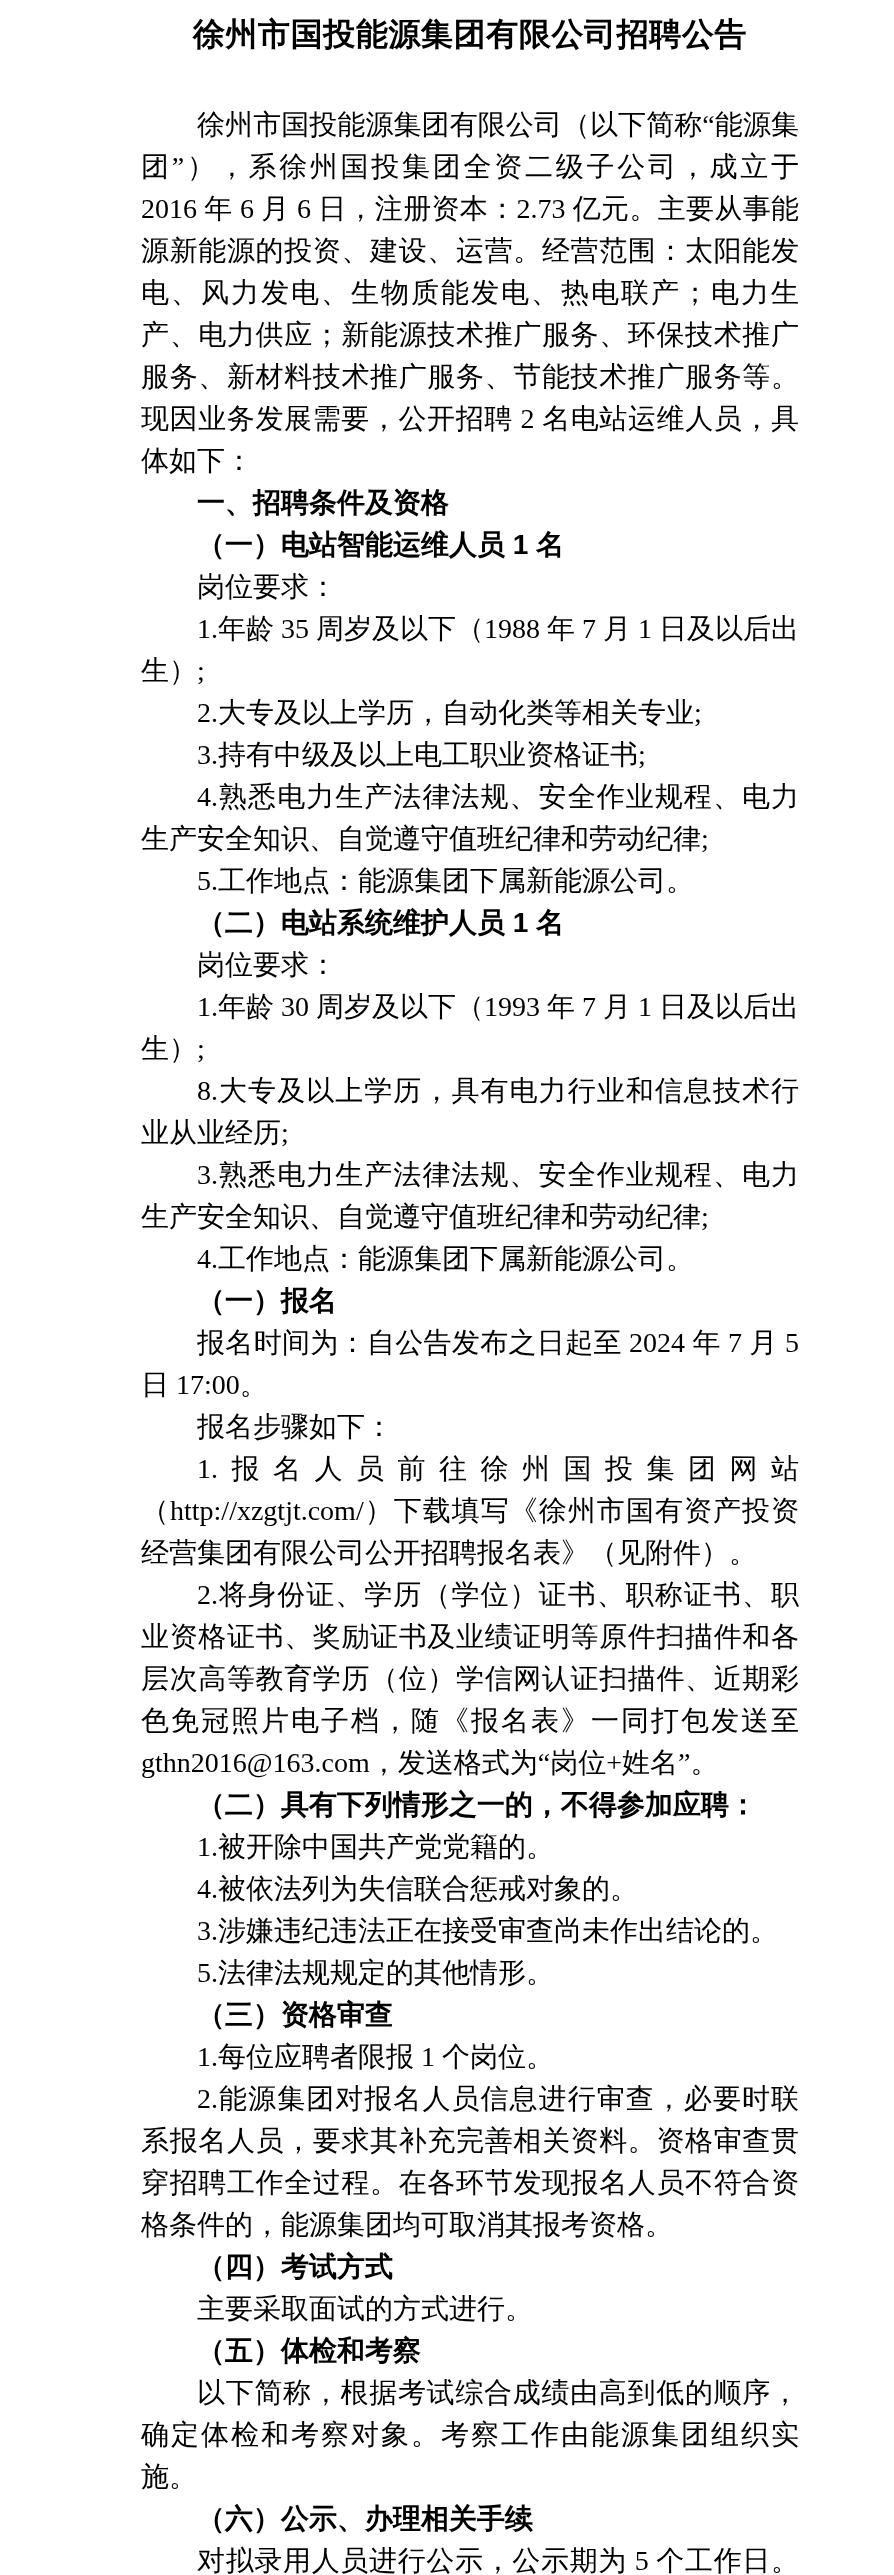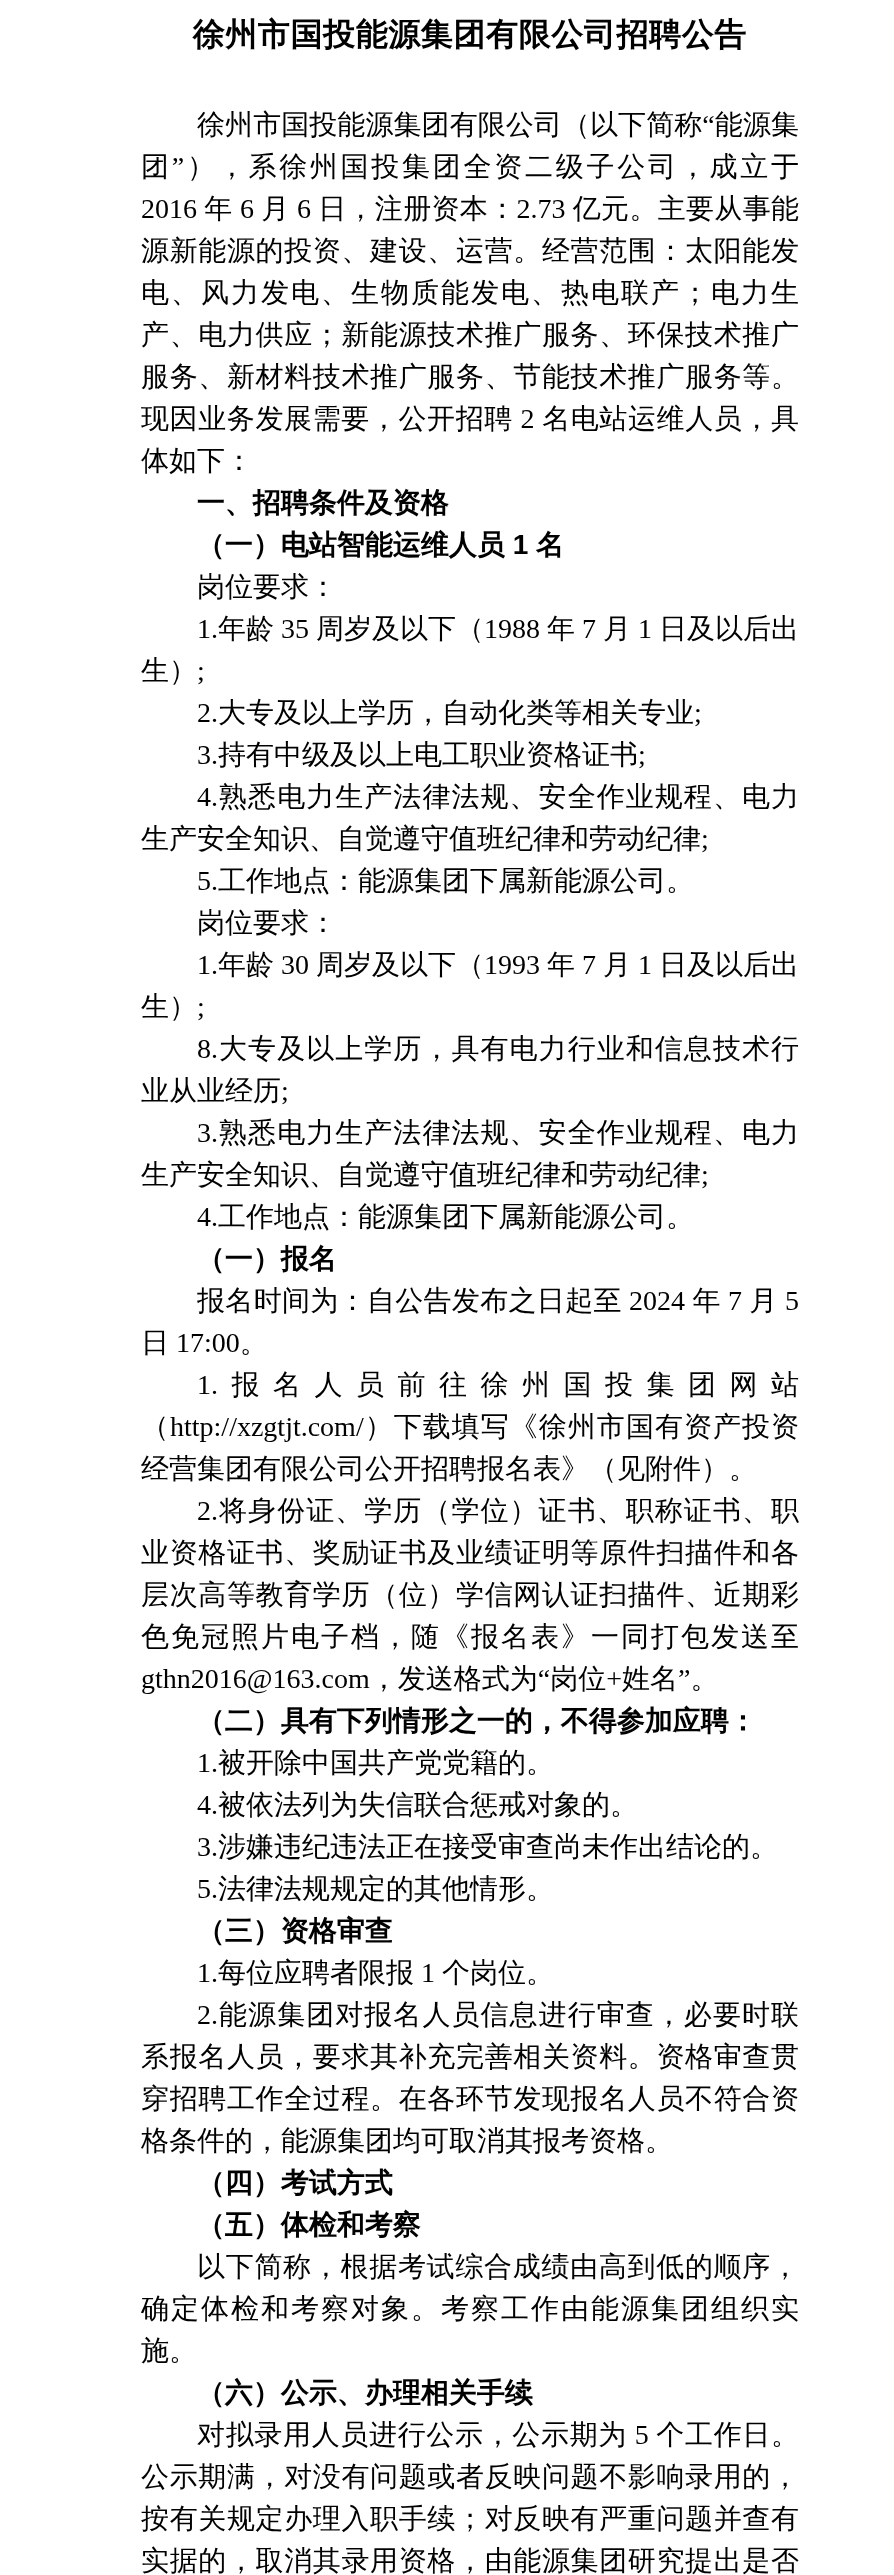--- a/index.html
+++ b/index.html
@@ -54,38 +54,41 @@
   <div class="doc-body">
     <p class="body">徐州市国投能源集团有限公司（以下简称“能源集团”），系徐州国投集团全资二级子公司，成立于 2016 年 6 月 6 日，注册资本：2.73 亿元。主要从事能源新能源的投资、建设、运营。经营范围：太阳能发电、风力发电、生物质能发电、热电联产；电力生产、电力供应；新能源技术推广服务、环保技术推广服务、新材料技术推广服务、节能技术推广服务等。现因业务发展需要，公开招聘 2 名电站运维人员，具体如下：</p>
     <p class="h">一、招聘条件及资格</p>
     <p class="h">（一）电站智能运维人员 1 名</p>
     <p class="body">岗位要求：</p>
     <p class="body">1.年龄 35 周岁及以下（1988 年 7 月 1 日及以后出生）;</p>
     <p class="body">2.大专及以上学历，自动化类等相关专业;</p>
     <p class="body">3.持有中级及以上电工职业资格证书;</p>
     <p class="body">4.熟悉电力生产法律法规、安全作业规程、电力生产安全知识、自觉遵守值班纪律和劳动纪律;</p>
     <p class="body">5.工作地点：能源集团下属新能源公司。</p>
+    <p class="h">（二）电站系统维护人员 1 名</p>
     <p class="body">岗位要求：</p>
     <p class="body">1.年龄 30 周岁及以下（1993 年 7 月 1 日及以后出生）;</p>
     <p class="body">8.大专及以上学历，具有电力行业和信息技术行业从业经历;</p>
     <p class="body">3.熟悉电力生产法律法规、安全作业规程、电力生产安全知识、自觉遵守值班纪律和劳动纪律;</p>
     <p class="body">4.工作地点：能源集团下属新能源公司。</p>
     <p class="h">（一）报名</p>
     <p class="body">报名时间为：自公告发布之日起至 2024 年 7 月 5 日 17:00。</p>
+    <p class="body">报名步骤如下：</p>
     <p class="body">1.报名人员前往徐州国投集团网站（http://xzgtjt.com/）下载填写《徐州市国有资产投资经营集团有限公司公开招聘报名表》（见附件）。</p>
     <p class="body">2.将身份证、学历（学位）证书、职称证书、职业资格证书、奖励证书及业绩证明等原件扫描件和各层次高等教育学历（位）学信网认证扫描件、近期彩色免冠照片电子档，随《报名表》一同打包发送至 gthn2016@163.com，发送格式为“岗位+姓名”。</p>
     <p class="h">（二）具有下列情形之一的，不得参加应聘：</p>
     <p class="body">1.被开除中国共产党党籍的。</p>
     <p class="body">4.被依法列为失信联合惩戒对象的。</p>
     <p class="body">3.涉嫌违纪违法正在接受审查尚未作出结论的。</p>
     <p class="body">5.法律法规规定的其他情形。</p>
     <p class="h">（三）资格审查</p>
     <p class="body">1.每位应聘者限报 1 个岗位。</p>
     <p class="body">2.能源集团对报名人员信息进行审查，必要时联系报名人员，要求其补充完善相关资料。资格审查贯穿招聘工作全过程。在各环节发现报名人员不符合资格条件的，能源集团均可取消其报考资格。</p>
     <p class="h">（四）考试方式</p>
+    <p class="body">主要采取面试的方式进行。</p>
     <p class="h">（五）体检和考察</p>
     <p class="body">以下简称，根据考试综合成绩由高到低的顺序，确定体检和考察对象。考察工作由能源集团组织实施。</p>
     <p class="h">（六）公示、办理相关手续</p>
     <p class="body">对拟录用人员进行公示，公示期为 5 个工作日。公示期满，对没有问题或者反映问题不影响录用的，按有关规定办理入职手续；对反映有严重问题并查有实据的，取消其录用资格，由能源集团研究提出是否递补的意见。</p>
 
   </div>
 </div>
 
 
 </body></html>

